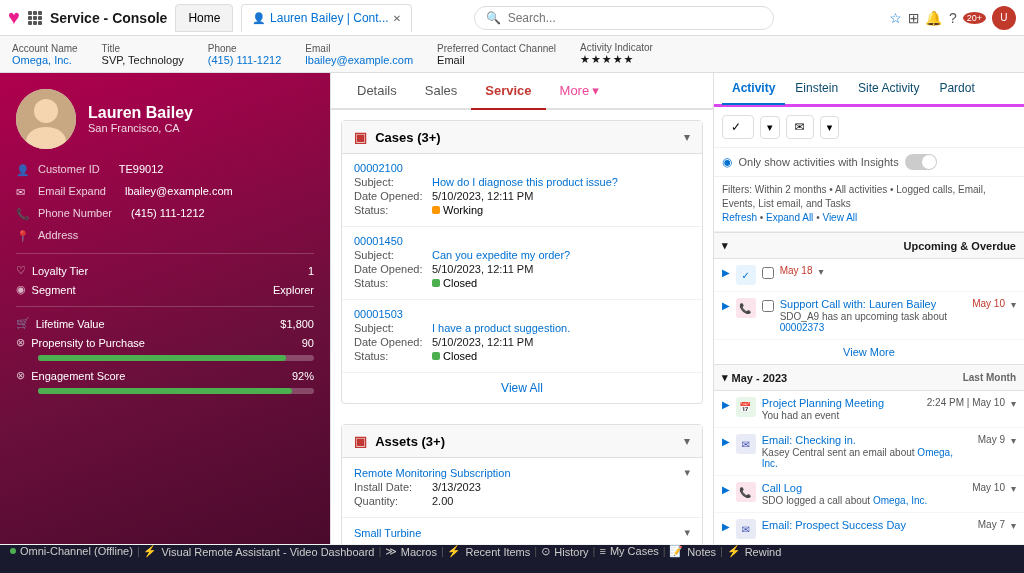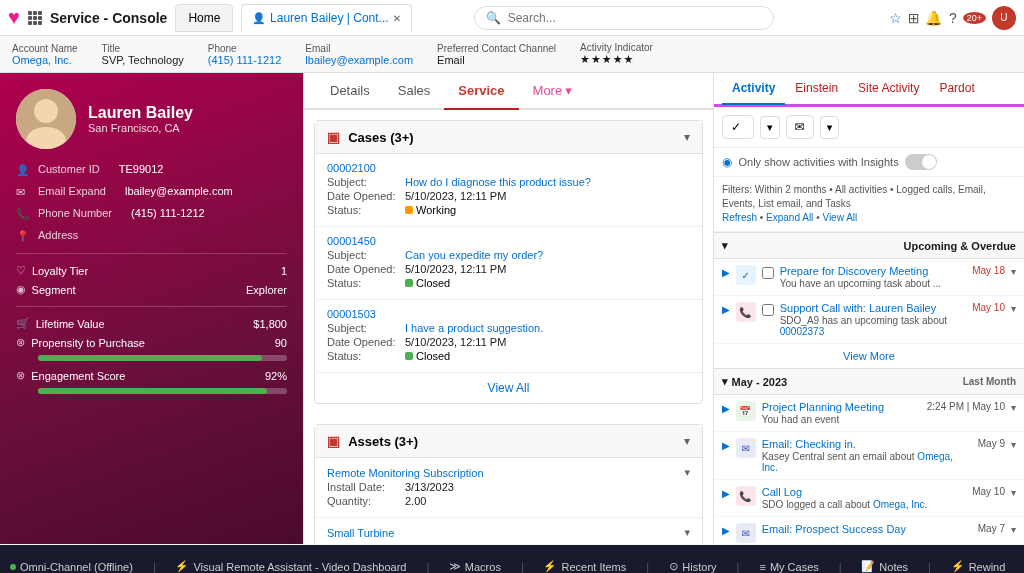--- a/index.html
+++ b/index.html
@@ -68,21 +68,21 @@
     .stars { color: #f9a825; letter-spacing: 1px; }
 
     
     .main-layout {
       display: flex;
       height: calc(573px - 36px - 38px - 28px);
     }
 
     
     .left-panel {
-      width: 303px;
+      width: 330px;
       background: linear-gradient(160deg, #b0004e 0%, #6b0f3c 60%, #4a0a2c 100%);
       color: white;
       padding: 16px;
       overflow-y: auto;
       flex-shrink: 0;
     }
     .profile-section { display: flex; align-items: center; gap: 12px; margin-bottom: 14px; }
     .profile-avatar { width: 60px; height: 60px; border-radius: 50%; background: #ddd; overflow: hidden; flex-shrink: 0; }
     .profile-avatar svg { width: 60px; height: 60px; }
     .profile-name { font-size: 16px; font-weight: 600; }
@@ -157,21 +157,21 @@
     }
     .activity-tab-bar {
       display: flex;
       border-bottom: 3px solid #d946ef;
       padding: 0 8px;
     }
     .activity-tab {
       padding: 8px 10px;
       cursor: pointer;
       font-size: 12px;
-      color: #b91c1c;
+      color: #0c4a6e;
       border-bottom: 2px solid transparent;
       margin-bottom: -1px;
     }
     .activity-tab.active { color: #0070d2; border-bottom: 2px solid #0070d2; font-weight: 600; }
 
     .activity-toolbar {
       display: flex; align-items: center; gap: 6px; padding: 8px;
       border-bottom: 1px solid #f0f0f0;
     }
     .activity-btn {
@@ -204,23 +204,23 @@
     .activity-dropdown { color: #666; cursor: pointer; font-size: 10px; flex-shrink: 0; margin-top: 1px; }
 
     .view-more-btn { text-align: center; padding: 6px; color: #0070d2; cursor: pointer; font-size: 11px; }
 
     
     .status-bar {
       background: #1a1a2e;
       color: #ccc;
       height: 28px;
       display: flex;
-      align-items: flex-end;
+      align-items: flex-start;
       padding: 0 10px;
-      gap: 20px;
+      gap: 4px;
       font-size: 11px;
       position: fixed;
       bottom: 0;
       width: 1024px;
     }
     .status-item { display: flex; align-items: center; gap: 4px; white-space: nowrap; }
     .status-dot-green { width: 6px; height: 6px; border-radius: 50%; background: #4caf50; }
     .status-lightning { color: #f9a825; }
     .status-sep { color: #555; }
 
@@ -533,24 +533,20 @@
 
     <div class="activity-section-header">
       <span>▾</span>
       <span>Upcoming &amp; Overdue</span>
     </div>
 
     <div class="activity-item">
       <span class="activity-expand">▶</span>
       <div class="activity-icon activity-icon-task">✓</div>
       <input type="checkbox" class="activity-checkbox" style="">
-      <div class="activity-content">
-        <div class="activity-title">Prepare for Discovery Meeting</div>
-        <div class="activity-sub">You have an upcoming task about ...</div>
-      </div>
       <span class="activity-date">May 18</span>
       <span class="activity-dropdown">▾</span>
     </div>
 
     <div class="activity-item">
       <span class="activity-expand">▶</span>
       <div class="activity-icon activity-icon-call">📞</div>
       <input type="checkbox" class="activity-checkbox" style="">
       <div class="activity-content">
         <div class="activity-title">Support Call with: Lauren Bailey</div>

